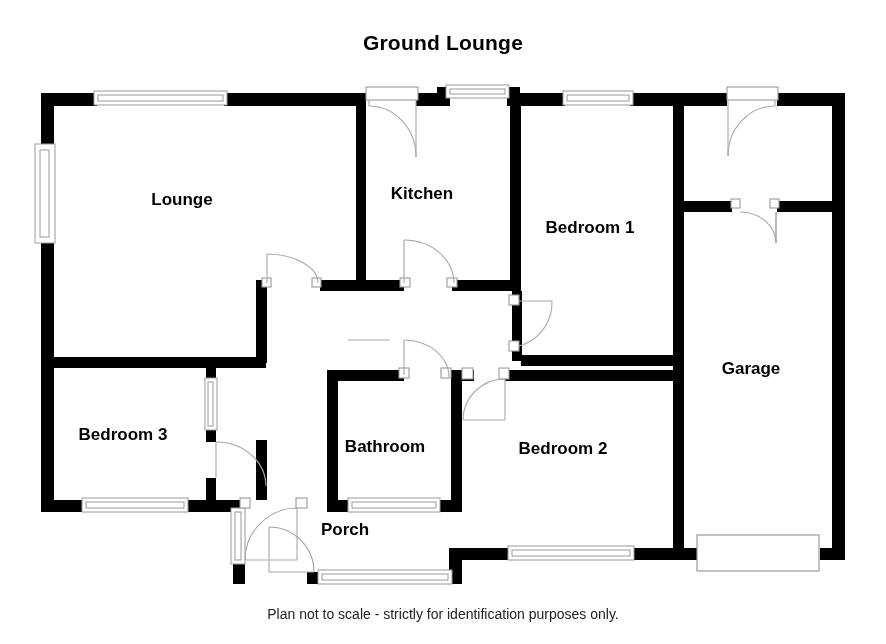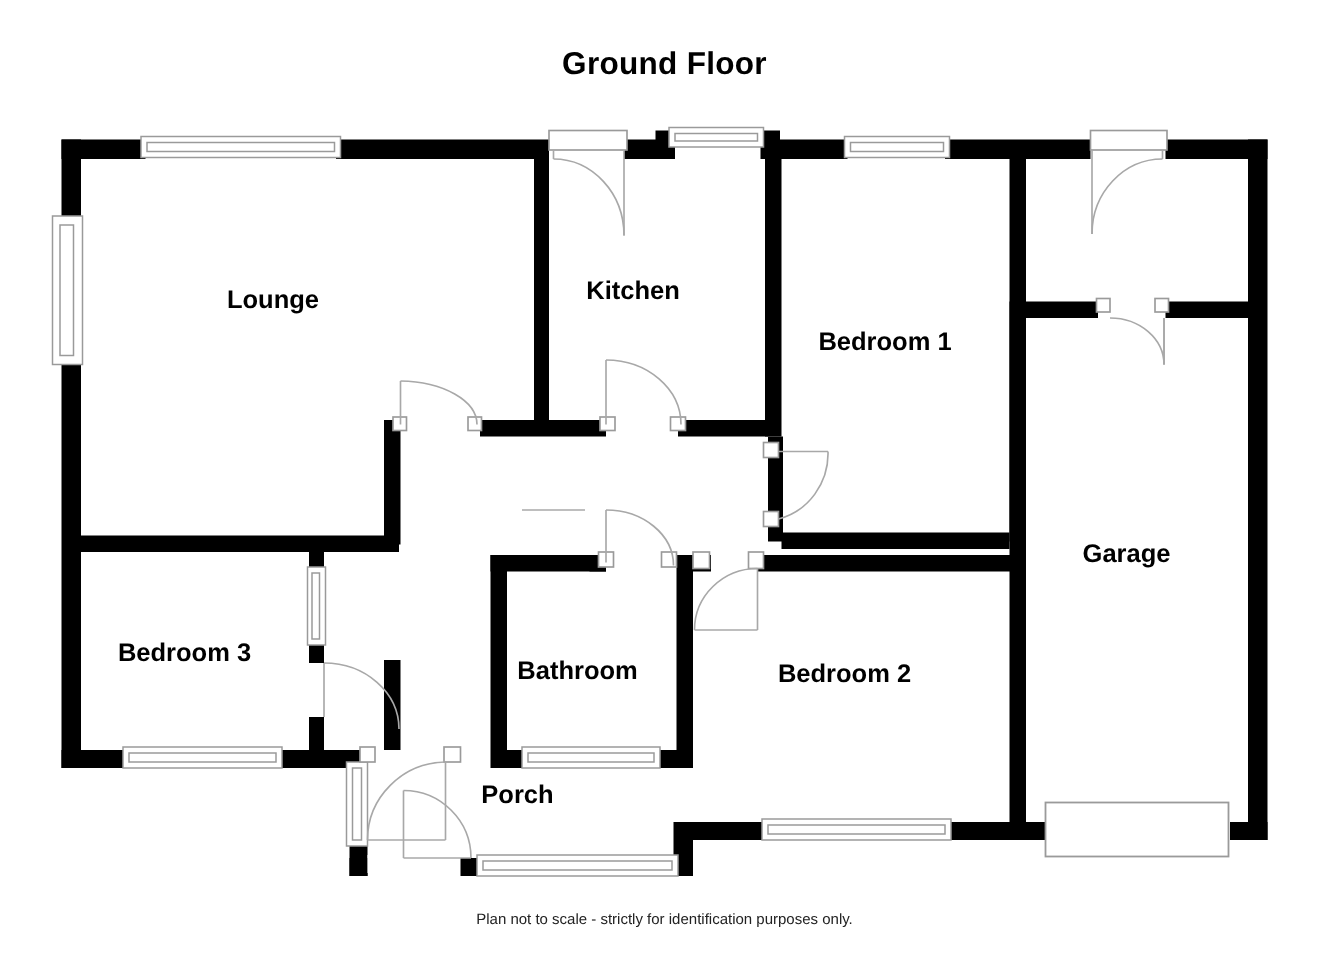--- a/index.html
+++ b/index.html
@@ -36,40 +36,40 @@
     position: absolute;
     left: 0;
     top: 0;
   }
   #plan-footer {
     position: absolute;
     left: 0;
     top: 607px;
     width: 886px;
     text-align: center;
-    font-size: 10px;
+    font-size: 14px;
     color: #222222;
     line-height: 14px;
   }
   #plan-footer div { display: block; }
   .room-label {
     font-family: "Liberation Sans", sans-serif;
     font-size: 17px;
     font-weight: bold;
     fill: #000000;
     text-anchor: middle;
     dominant-baseline: middle;
   }
 </style>
 </head>
 <body>
 
 <div id="plan-root">
 
-  <div id="plan-title">Ground Floor</div>
+  <div id="plan-title">Ground Lounge</div>
 
   <svg id="floorplan-svg" width="886" height="644" viewBox="0 0 886 644">
 
     <g fill="#000000" stroke="none">
 
       <rect x="41" y="93" width="56" height="13"></rect>
 
       <rect x="224" y="93" width="132" height="13"></rect>
 
       <rect x="416" y="93" width="28" height="13"></rect>

